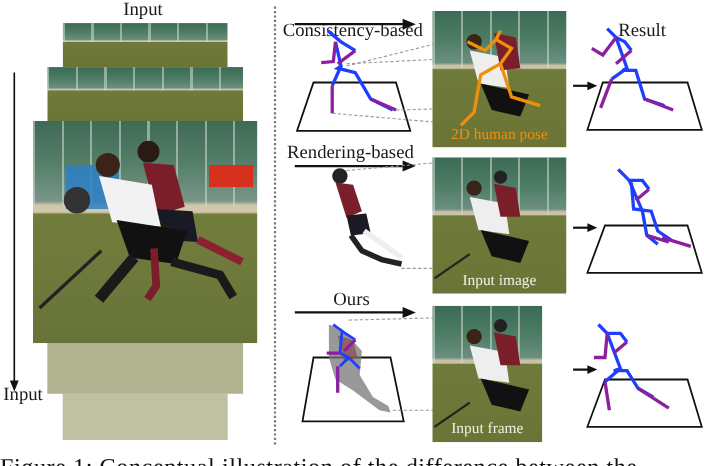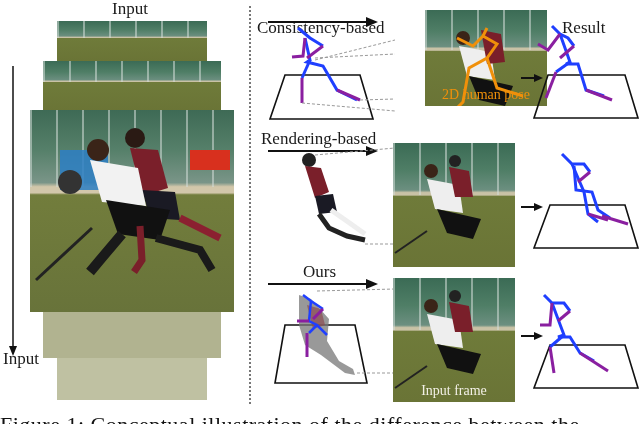--- a/index.html
+++ b/index.html
@@ -80,21 +80,21 @@
   <polyline points="50,18 48,36 37,37" fill="none" stroke="#8a1fa0" stroke-width="3"></polyline>
   <polyline points="68,26 52,38" fill="none" stroke="#8a1fa0" stroke-width="3"></polyline>
   <polyline points="47,58 47,83" fill="none" stroke="#8a1fa0" stroke-width="3"></polyline>
   <polyline points="82,70 105,80" fill="none" stroke="#8a1fa0" stroke-width="3"></polyline>
   <line x1="60" y1="40" x2="140" y2="20" stroke="#999" stroke-width="1" stroke-dasharray="3,2"></line>
   <line x1="60" y1="38" x2="140" y2="34" stroke="#999" stroke-width="1" stroke-dasharray="3,2"></line>
   <line x1="105" y1="80" x2="140" y2="79" stroke="#999" stroke-width="1" stroke-dasharray="3,2"></line>
   <line x1="47" y1="83" x2="140" y2="91" stroke="#999" stroke-width="1" stroke-dasharray="3,2"></line>
 </svg>
 
-<div class="photo" style="left:393px;top:10px;width:122px;height:96px;margin-left:32px;">
+<div class="photo" style="left:393px;top:10px;width:122px;height:124px;">
   <div class="bg fence"></div>
     <div class="frame-overlay"></div>
   <svg width="122" height="124" style="left:0;top:0;">
     <circle cx="38" cy="28" r="7" fill="#3a2418"></circle>
     <path d="M34 36 L66 42 L70 70 L42 66 Z" fill="#eee"></path>
     <path d="M56 20 L76 24 L80 52 L62 54 Z" fill="#7a1f2a"></path>
     <path d="M44 66 L88 76 L80 96 L54 90 Z" fill="#111"></path>
     <polyline points="32,28 48,36 58,26 72,34 62,48 44,58 38,92 26,104" fill="none" stroke="#f0900a" stroke-width="3"></polyline>
     <polyline points="62,48 72,78 98,86" fill="none" stroke="#f0900a" stroke-width="3"></polyline>
     <polyline points="58,26 62,18" fill="none" stroke="#f0900a" stroke-width="3"></polyline>
@@ -135,20 +135,21 @@
   <div class="bg fence"></div>
     <div class="frame-overlay"></div>
   <svg width="122" height="124" style="left:0;top:0;">
     <circle cx="38" cy="28" r="7" fill="#3a2418"></circle>
     <circle cx="62" cy="18" r="6" fill="#222"></circle>
     <path d="M34 36 L66 42 L70 70 L42 66 Z" fill="#eee"></path>
     <path d="M56 24 L76 28 L80 54 L62 54 Z" fill="#7a1f2a"></path>
     <path d="M44 66 L88 76 L80 96 L54 90 Z" fill="#111"></path>
     <line x1="2" y1="110" x2="34" y2="88" stroke="#222" stroke-width="2"></line>
   </svg>
+  <div class="photo-caption">Input image</div>
 </div>
 <svg style="left:521px;top:202px;" width="22" height="10">
   <line x1="0" y1="5" x2="15" y2="5" stroke="#111" stroke-width="2"></line>
     <polygon points="13,1 22,5 13,9" fill="#111"></polygon>
 </svg>
 <svg style="left:528px;top:150px;" width="112" height="100">
   <polygon points="22,55 97,55 110,98 6,98" fill="none" stroke="#111" stroke-width="1.6"></polygon>
   <polyline points="34,4 44,14 56,14 62,22" fill="none" stroke="#1f3fff" stroke-width="3"></polyline>
   <polyline points="44,14 56,42 60,64 70,72" fill="none" stroke="#1f3fff" stroke-width="3"></polyline>
   <polyline points="46,16 48,40 64,42 70,60 82,68" fill="none" stroke="#1f3fff" stroke-width="3"></polyline>
@@ -168,21 +169,21 @@
   <path d="M52 20 L66 24 L70 40 L58 44 Z" fill="#8a4a50" opacity="0.7"></path>
   <polyline points="48,10 56,16 68,24" fill="none" stroke="#1f3fff" stroke-width="2.5"></polyline>
   <polyline points="56,16 54,36 62,40 72,50" fill="none" stroke="#1f3fff" stroke-width="2.5"></polyline>
   <polyline points="62,40 54,48" fill="none" stroke="#1f3fff" stroke-width="2.5"></polyline>
   <polyline points="54,36 42,36" fill="none" stroke="#8a1fa0" stroke-width="3"></polyline>
   <polyline points="68,24 58,34" fill="none" stroke="#8a1fa0" stroke-width="3"></polyline>
   <polyline points="52,48 52,72" fill="none" stroke="#8a1fa0" stroke-width="3"></polyline>
   <line x1="62" y1="6" x2="140" y2="4" stroke="#999" stroke-width="1" stroke-dasharray="3,2"></line>
   <line x1="102" y1="88" x2="140" y2="88" stroke="#999" stroke-width="1" stroke-dasharray="3,2"></line>
 </svg>
-<div class="photo" style="left:393px;top:278px;width:122px;height:124px;">
+<div class="photo" style="left:393px;top:278px;width:100px;height:124px;">
   <div class="bg fence"></div>
     <div class="frame-overlay"></div>
   <svg width="122" height="124" style="left:0;top:0;">
     <circle cx="38" cy="28" r="7" fill="#3a2418"></circle>
     <circle cx="62" cy="18" r="6" fill="#222"></circle>
     <path d="M34 36 L66 42 L70 70 L42 66 Z" fill="#eee"></path>
     <path d="M56 24 L76 28 L80 54 L62 54 Z" fill="#7a1f2a"></path>
     <path d="M44 66 L88 76 L80 96 L54 90 Z" fill="#111"></path>
     <line x1="2" y1="110" x2="34" y2="88" stroke="#222" stroke-width="2"></line>
   </svg>

